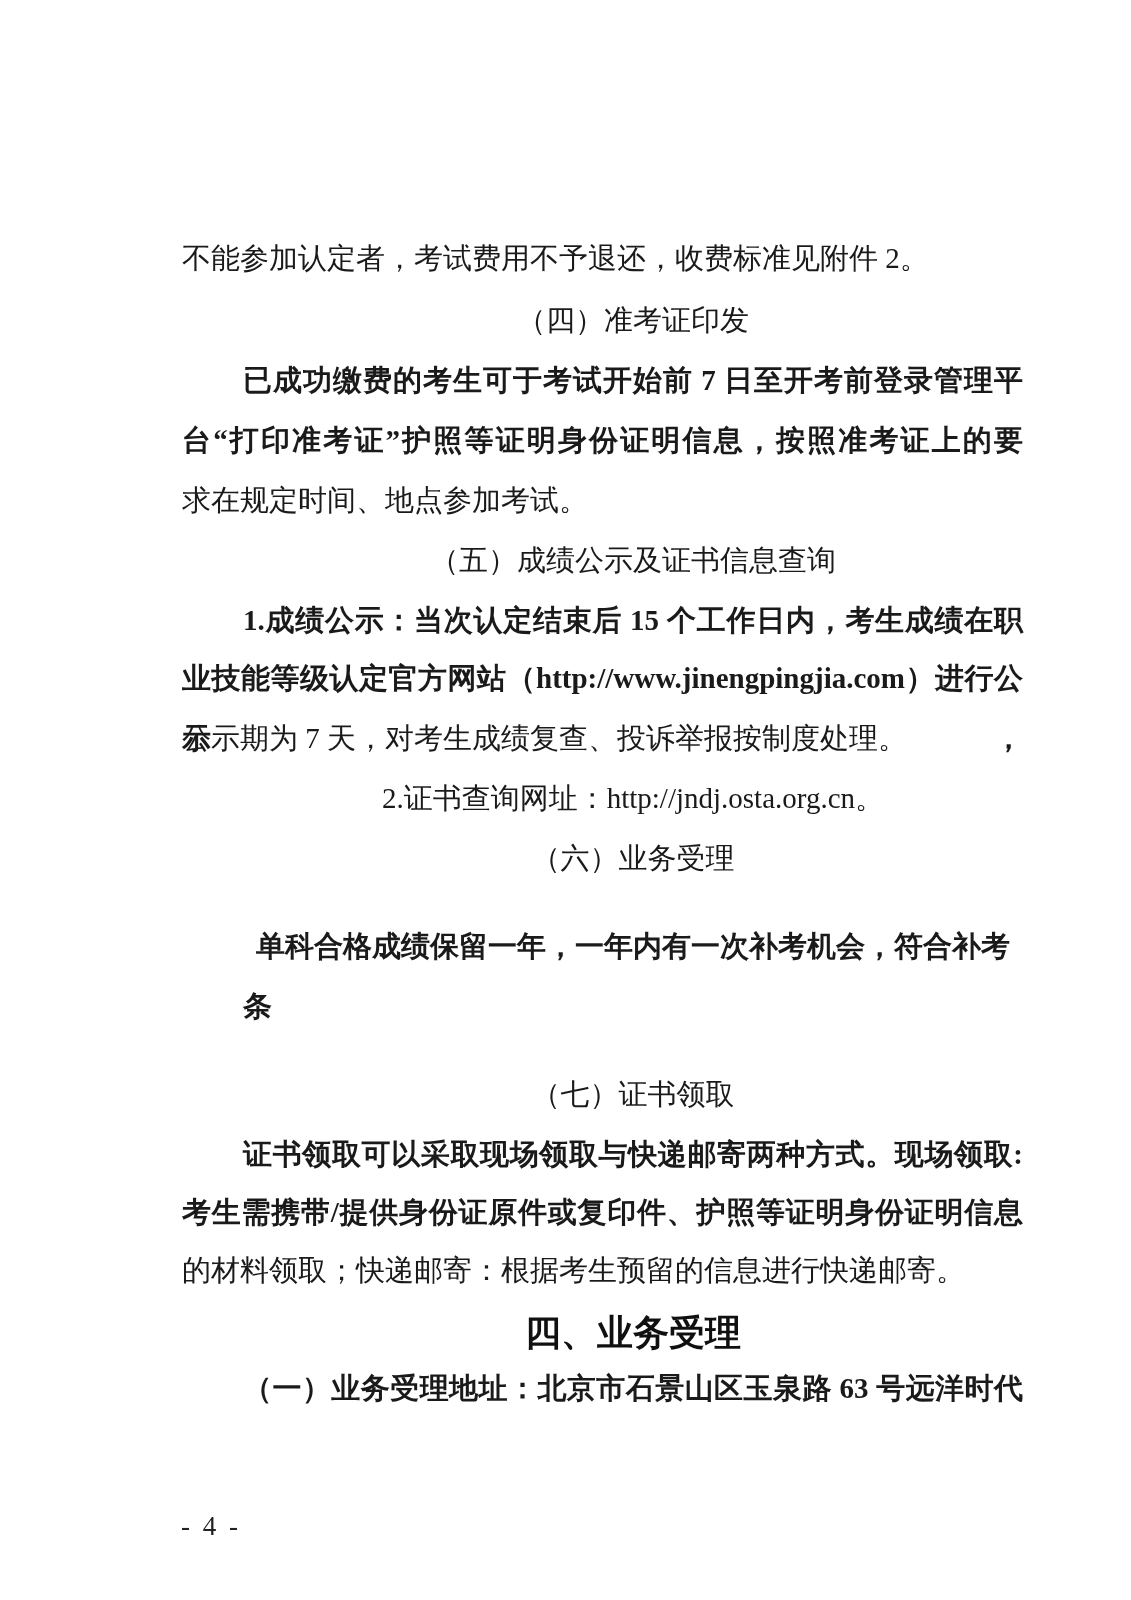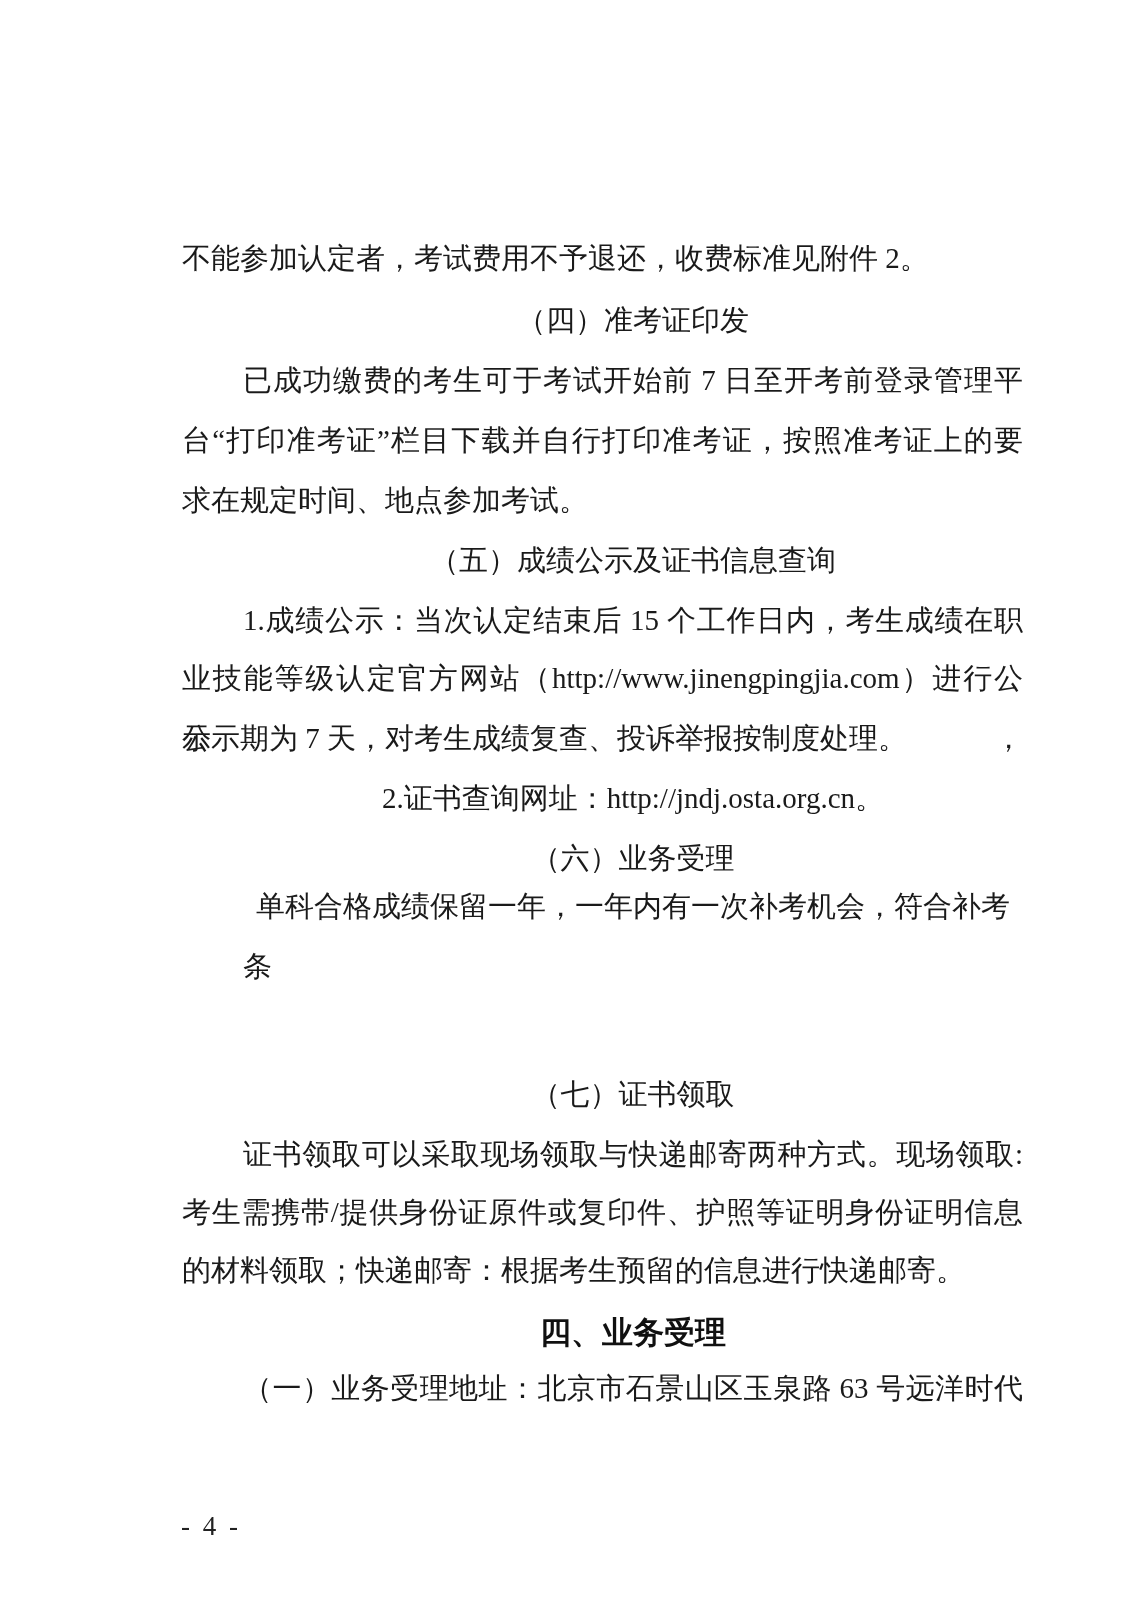--- a/index.html
+++ b/index.html
@@ -24,27 +24,28 @@
     line-height: 60px;
     font-size: 29px;
     color: #1a1a1a;
     font-family: "Liberation Serif", "DejaVu Serif", serif;
   }
   
   .j {
     text-align: justify;
     text-align-last: justify;
     text-justify: inter-character;
+    font-weight: bold;
   }
   
   .ind { padding-left: 61px; text-align: center; }
   .heading {
     font-family: "Liberation Sans", "DejaVu Sans", sans-serif;
     font-weight: 700;
-    font-size: 31px;
+    font-size: 36px;
     color: #101010;
   }
   .pagenum {
     position: absolute;
     left: 149px;
     top: 1474px;
     height: 40px;
     line-height: 40px;
     font-size: 27px;
     letter-spacing: 3px;
@@ -55,34 +56,34 @@
 </head>
 <body>
 
 <div class="sheet">
 
   <div class="line" style="top:196px">不能参加认定者，考试费用不予退还，收费标准见附件 2。</div>
 
   <div class="line ind" style="top:258px">（四）准考证印发</div>
 
   <div class="line ind j" style="top:318px">已成功缴费的考生可于考试开始前 7 日至开考前登录管理平</div>
-  <div class="line j" style="top:378px">台“打印准考证”栏目下载并自行打印准考证，按照准考证上的要</div>
+  <div class="line j" style="top:378px">台“打印准考证”护照等证明身份证明信息，按照准考证上的要</div>
   <div class="line" style="top:438px">求在规定时间、地点参加考试。</div>
 
   <div class="line ind" style="top:498px">（五）成绩公示及证书信息查询</div>
 
   <div class="line ind j" style="top:558px">1.成绩公示：当次认定结束后 15 个工作日内，考生成绩在职</div>
   <div class="line j" style="top:616px">业技能等级认定官方网站（http://www.jinengpingjia.com）进行公示，</div>
   <div class="line" style="top:676px">公示期为 7 天，对考生成绩复查、投诉举报按制度处理。</div>
 
   <div class="line ind" style="top:736px">2.证书查询网址：http://jndj.osta.org.cn。</div>
 
   <div class="line ind" style="top:796px">（六）业务受理</div>
 
-  <div class="line ind j" style="top:844px">单科合格成绩保留一年，一年内有一次补考机会，符合补考条</div>
+  <div class="line ind j" style="top:884px">单科合格成绩保留一年，一年内有一次补考机会，符合补考条</div>
 
   <div class="line ind" style="top:1032px">（七）证书领取</div>
 
   <div class="line j" style="top:1150px">考生需携带/提供身份证原件或复印件、护照等证明身份证明信息</div>
   <div class="line ind j" style="top:1092px">证书领取可以采取现场领取与快递邮寄两种方式。现场领取:</div>
   <div class="line" style="top:1208px">的材料领取；快递邮寄：根据考生预留的信息进行快递邮寄。</div>
 
   <div class="line ind heading" style="top:1271px">四、业务受理</div>
 
   <div class="line ind j" style="top:1326px">（一）业务受理地址：北京市石景山区玉泉路 63 号远洋时代</div>

